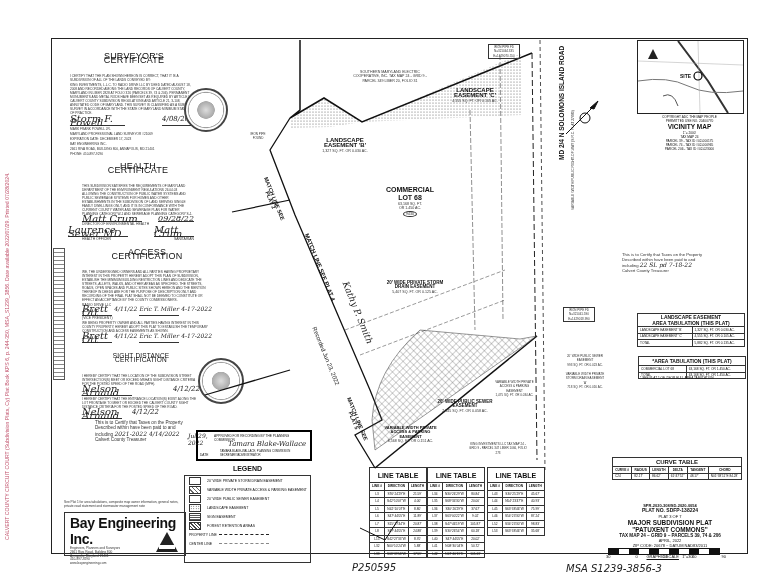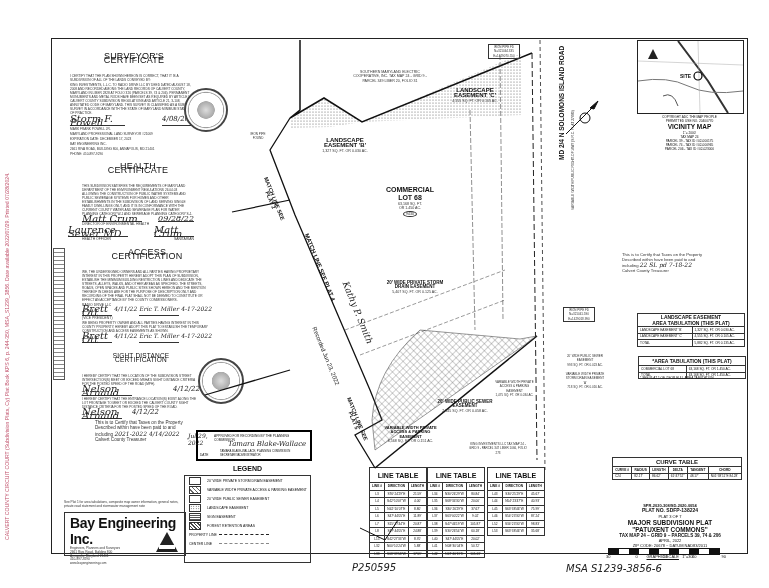--- a/index.html
+++ b/index.html
@@ -519,13 +519,13 @@
 <div class="label" style="left:248px;top:132px;width:20px;font-size:3px;">IRON PIPE FOUND</div>
 <div class="label" style="left:560px;top:160px;width:140px;transform:rotate(-90deg);transform-origin:0 0;font-size:6.5px;font-weight:bold;color:#111;text-align:left;">MD 2/4 N SOLOMONS ISLAND ROAD</div>
 <div class="label" style="left:570px;top:190px;width:150px;transform:rotate(-90deg);transform-origin:0 0;font-size:3.4px;text-align:left;left:571px;top:210px;">Variable Width Public Right-of-Way (S.R.C. Plat 27880)</div>
 <div class="label" style="left:265px;top:170px;width:60px;transform:rotate(68deg);transform-origin:0 0;font-size:5.5px;font-weight:bold;color:#111;">MATCH LINE SEE PLAT 2</div>
 <div class="label" style="left:303px;top:220px;width:100px;transform:rotate(68deg);transform-origin:0 0;font-size:6px;font-weight:bold;color:#111;">MATCH LINE SEE PLAT 4</div>
 <div class="label" style="left:350px;top:395px;width:50px;transform:rotate(68deg);transform-origin:0 0;font-size:5.5px;font-weight:bold;color:#111;">MATCH LINE SEE PLAT 5</div>
 <div class="sig abs" style="left:350px;top:280px;transform:rotate(68deg);transform-origin:0 0;font-size:9px;">Kathy P. Smith</div>
 <div class="abs" style="left:317px;top:326px;transform:rotate(68deg);transform-origin:0 0;font-size:6px;">Recorded Jun 23, 2022</div>
 
 <div class="handwrite" style="left:352px;top:562px;">P250595</div>
-<div class="handwrite" style="left:566px;top:563px;">MSA S1239-3856-6</div>
+<div class="handwrite" style="left:566px;top:563px;">MSA S1239-3856-3</div>
 
 </body></html>

